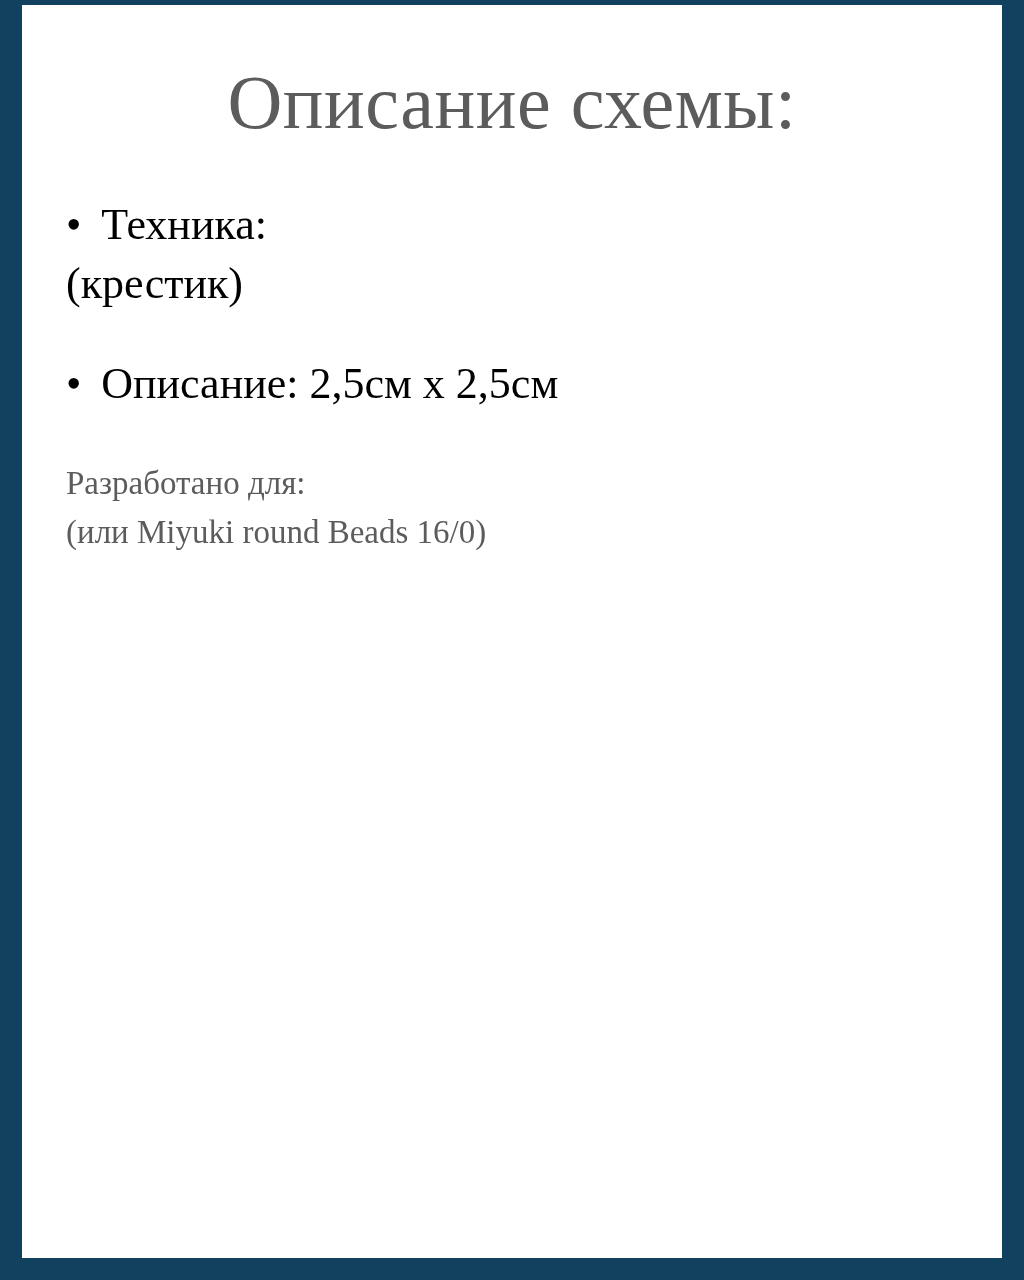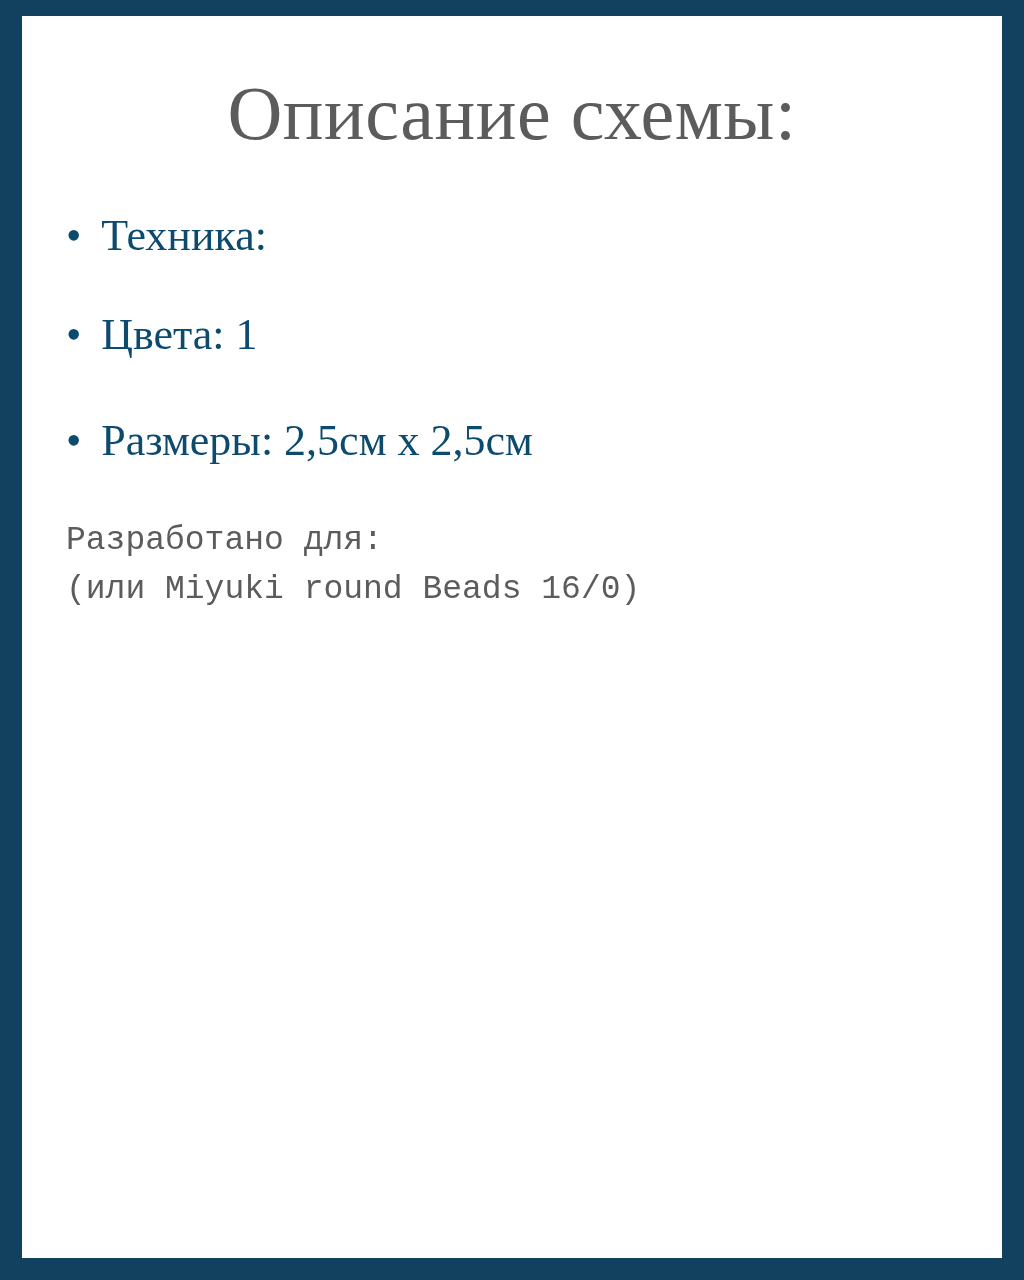--- a/index.html
+++ b/index.html
@@ -13,21 +13,21 @@
     background: #12415f;
     font-family: "Liberation Serif", serif;
     overflow: hidden;
   }
   .page {
     position: relative;
     width: 1024px;
     height: 1280px;
     background: #12415f;
     box-sizing: border-box;
-    padding: 16px 22px 22px 22px;
+    padding: 5px 22px 22px 22px;
     border-radius: 30px;
   }
   .card {
     position: relative;
     width: 100%;
     height: 100%;
     background: #ffffff;
     box-sizing: border-box;
     padding: 40px 44px 30px 44px;
   }
@@ -35,66 +35,64 @@
     text-align: center;
     color: #5c5c5c;
     font-size: 76px;
     line-height: 1.05;
     font-weight: 400;
     letter-spacing: 0.5px;
     margin: 18px 0 52px 0;
     font-family: "Liberation Serif", serif;
   }
   .bullet-block {
-    color: #0c4a6e;
+    color: #000000;
     font-size: 44px;
     line-height: 1.35;
     margin: 2px 0 40px 0;
     font-family: "Liberation Serif", serif;
   }
   .bullet-block.tight {
     margin-bottom: 46px;
   }
   .bullet-line {
     display: block;
   }
   .bullet-dot {
     display: inline-block;
     width: 0.55em;
   }
   .notes {
     color: #5c5c5c;
     font-size: 33px;
     line-height: 1.5;
     margin-top: 30px;
-    font-family: Liberation Mono, monospace;
+    font-family: Liberation Serif, serif;
   }
   .notes div {
     display: block;
     white-space: nowrap;
   }
 </style>
 </head>
 <body>
 
 <div class="page">
   <div class="card">
 
     <div class="title">Описание схемы:</div>
 
     <div class="bullet-block">
       <span class="bullet-line"><span class="bullet-dot">•</span> <span>Техника:</span></span>
+      <span class="bullet-line">(крестик)</span>
     </div>
 
-    <div class="bullet-block tight">
-      <span class="bullet-line"><span class="bullet-dot">•</span> <span>Цвета: 1</span></span>
-    </div>
 
     <div class="bullet-block tight">
-      <span class="bullet-line"><span class="bullet-dot">•</span> <span>Размеры: 2,5см х 2,5см</span></span>
+      <span class="bullet-line"><span class="bullet-dot">•</span> <span>Описание: 2,5см х 2,5см</span></span>
     </div>
 
     <div class="notes">
       <div>Разработано для:</div>
       <div>(или Miyuki round Beads 16/0)</div>
     </div>
 
   </div>
 </div>
 

